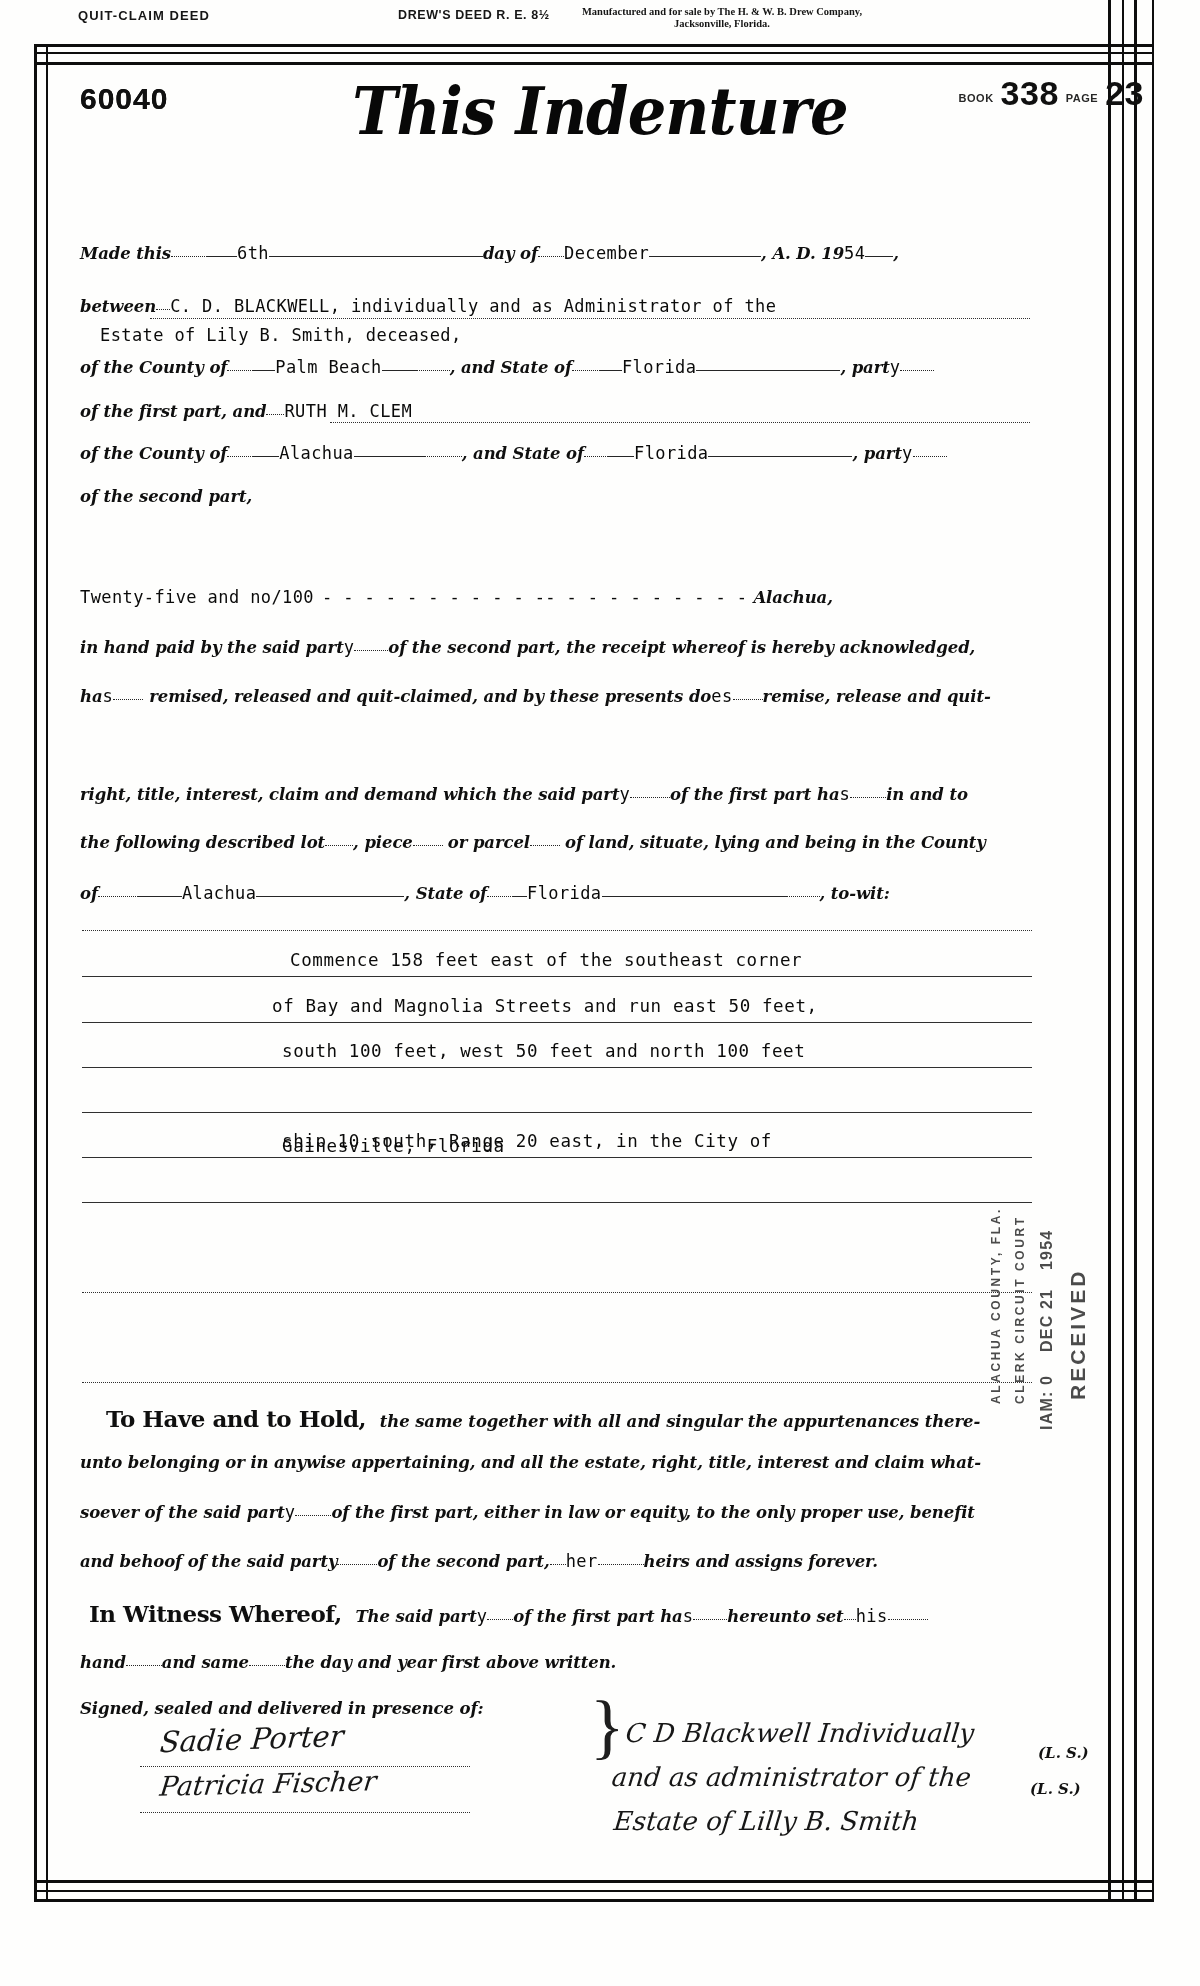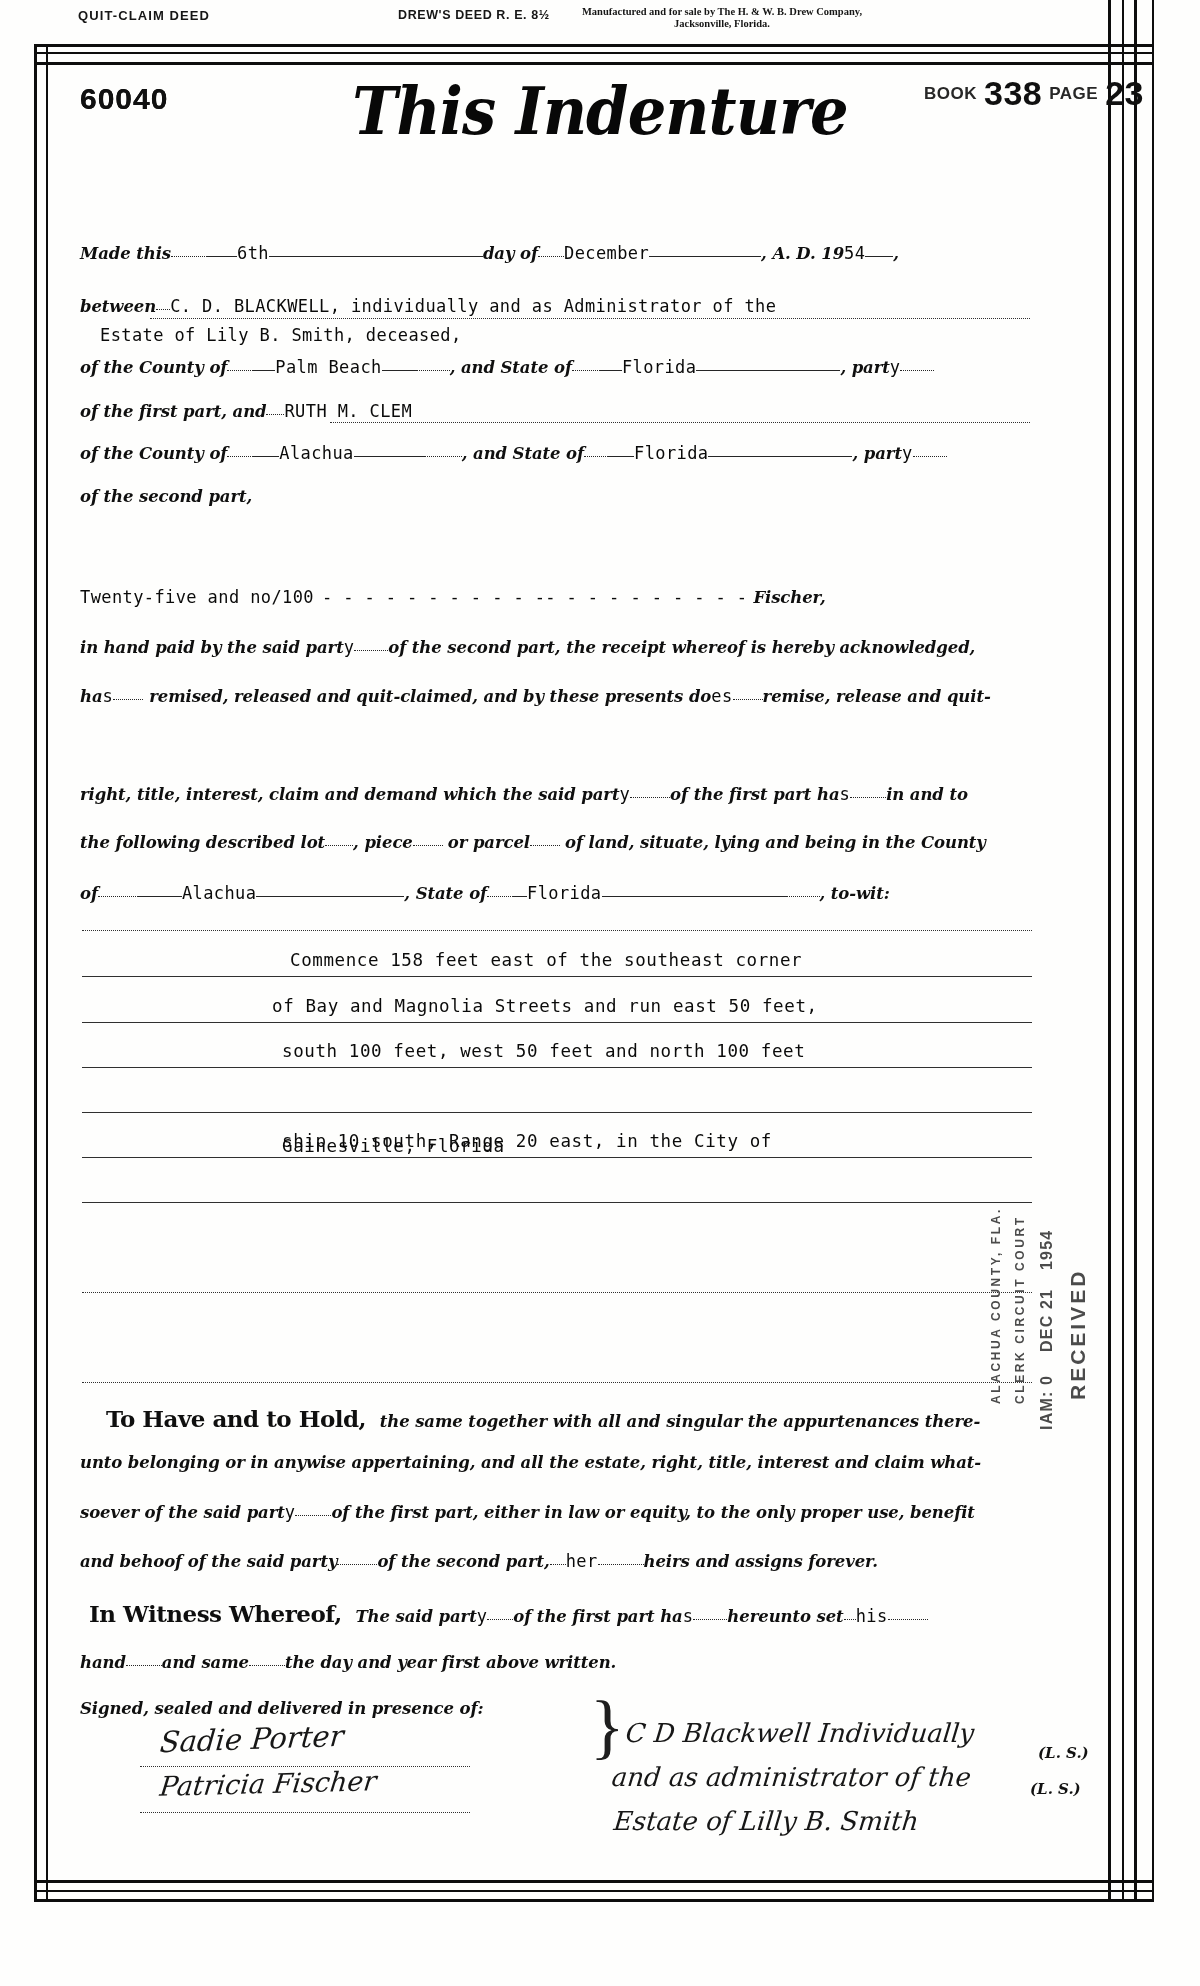--- a/index.html
+++ b/index.html
@@ -24,21 +24,21 @@
 
   
   .docnum{position:absolute;left:80px;top:82px;font-family:"Liberation Sans",sans-serif;
     font-weight:bold;font-size:30px;letter-spacing:1px;color:#151515;
     text-shadow:0 0 .6px #000;}
   .title{position:absolute;left:0;top:72px;width:1200px;text-align:center;
     font-family:"DejaVu Serif",serif;font-weight:bold;font-style:italic;
     font-size:66px;letter-spacing:-1px;color:#0d0d0d;
     transform:scaleX(.92);}
   .bookref{position:absolute;right:56px;top:74px;display:flex;align-items:flex-end;gap:7px;}
-  .bookref .lbl{font-family:"Liberation Sans",sans-serif;font-size:17px;font-weight:bold;
+  .bookref .lbl{font-family:"Liberation Sans",sans-serif;font-size:11px;font-weight:bold;
     color:#2b2b2b;padding-bottom:9px;letter-spacing:.5px;}
   .bookref .num{font-family:"Liberation Sans",sans-serif;font-weight:bold;font-size:34px;
     color:#141414;letter-spacing:.5px;}
   .ln{position:absolute;font-family:"DejaVu Serif",serif;font-style:italic;font-weight:bold;
     font-size:16.5px;color:#131313;white-space:nowrap;letter-spacing:-.1px;}
   .tw{font-family:"DejaVu Sans Mono","Liberation Mono",monospace;font-style:normal;
     font-weight:normal;font-size:17px;color:#0f0f0f;letter-spacing:.4px;}
 
   .dash{display:inline-block;border-bottom:1px dotted #2a2a2a;vertical-align:2px;}
   .solid{display:inline-block;border-bottom:1px solid #2a2a2a;vertical-align:2px;}
@@ -127,21 +127,21 @@
   <div class="rule" style="left:330px;top:422px;width:700px;"></div>
 
   <div class="ln" style="left:80px;top:443px;">
     <span>of the County of</span><span class="dash" style="width:26px;"></span><span class="solid" style="width:26px;"></span><span class="tw">Alachua</span><span class="solid" style="width:70px;"></span><span class="dash" style="width:38px;"></span><span>, and State of</span><span class="dash" style="width:24px;"></span><span class="solid" style="width:26px;"></span><span class="tw">Florida</span><span class="solid" style="width:144px;"></span><span>, part</span><span class="tw">y</span><span class="dash" style="width:34px;"></span>
   </div>
 
   <div class="ln" style="left:80px;top:487px;">of the second part,</div>
 
 
   <div class="ln" style="left:80px;top:587px;">
-    <span class="tw">Twenty-five and no/100</span><span class="tw" style="margin-left:8px;">- - - - - - - - - - -- - - - - - - - - -</span><span style="margin-left:6px;">Fischer,</span>
+    <span class="tw">Twenty-five and no/100</span><span class="tw" style="margin-left:8px;">- - - - - - - - - - -- - - - - - - - - -</span><span style="margin-left:6px;">Alachua,</span>
   </div>
 
   <div class="ln" style="left:80px;top:637px;">
     <span>in hand paid by the said part</span><span class="tw">y</span><span class="dash" style="width:34px;"></span><span>of the second part, the receipt whereof is hereby acknowledged,</span>
   </div>
 
   <div class="ln" style="left:80px;top:686px;">
     <span>ha</span><span class="tw">s</span><span class="dash" style="width:30px;"></span><span style="margin-left:6px;">remised, released and quit-claimed, and by these presents do</span><span class="tw">es</span><span class="dash" style="width:30px;"></span><span>remise, release and quit-</span>
   </div>
 

